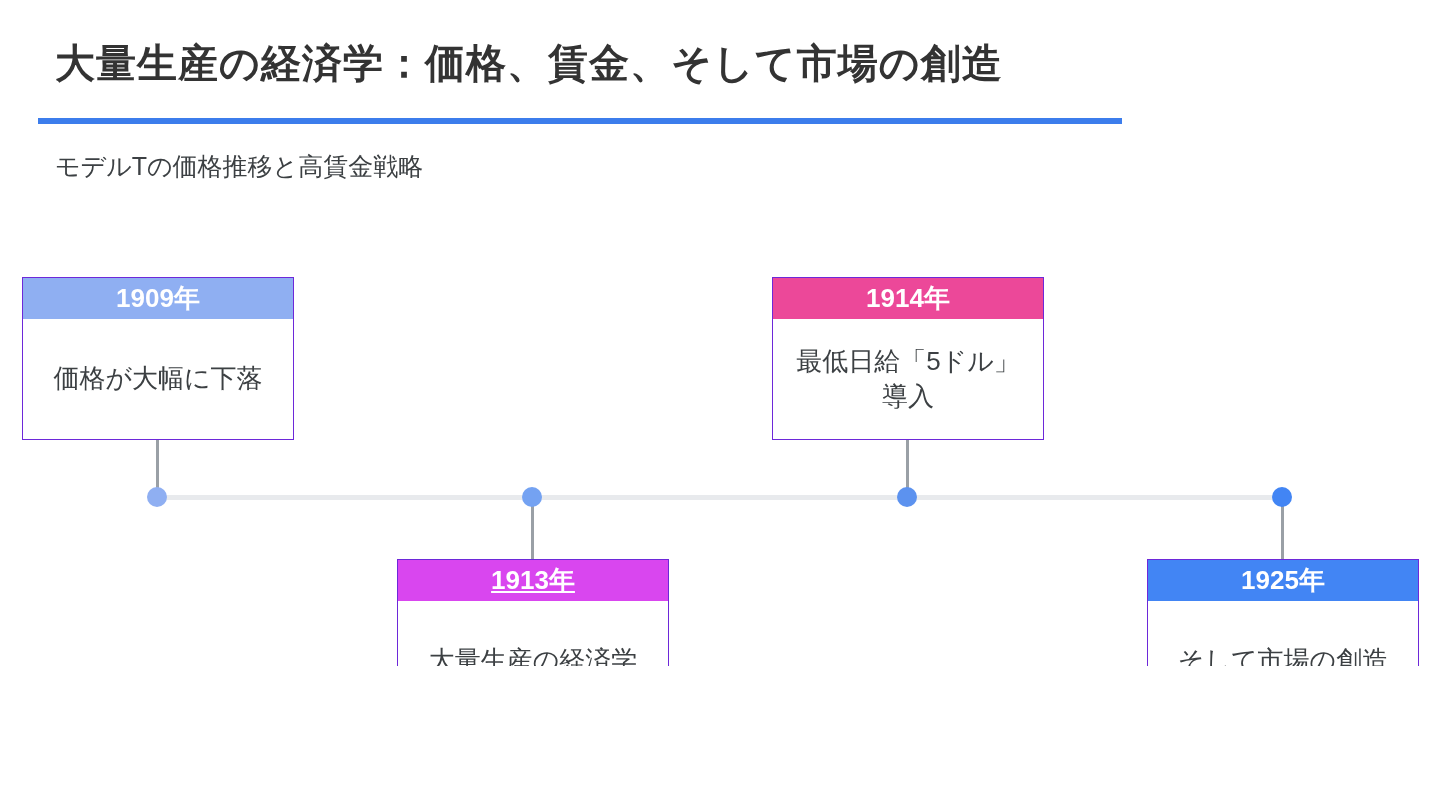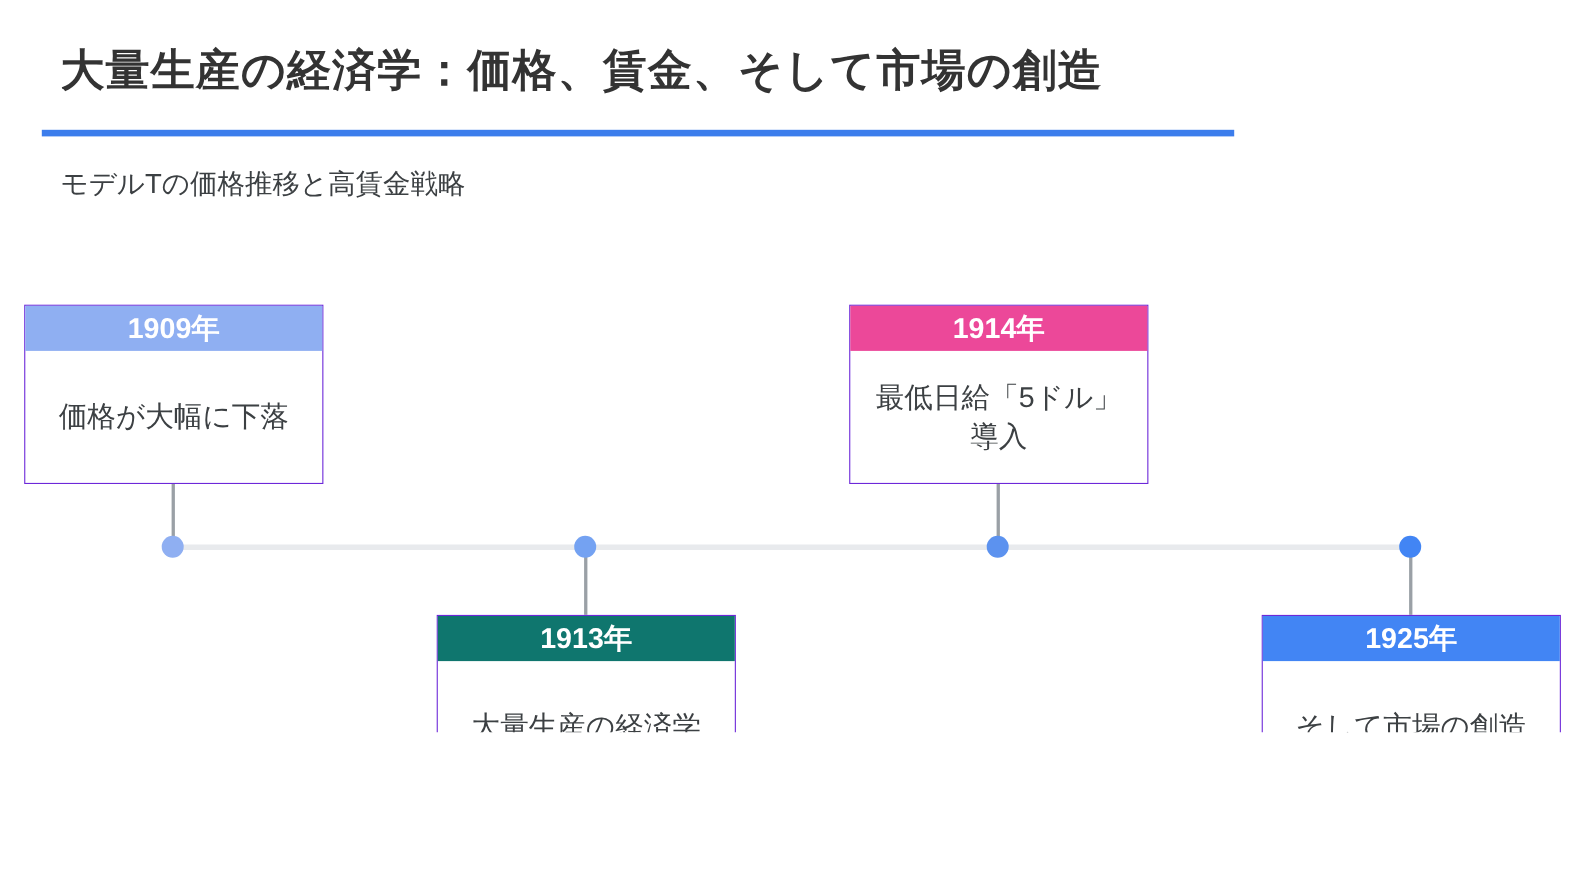--- a/index.html
+++ b/index.html
@@ -122,21 +122,21 @@
   <div class="dot dot-1" style="background-color: rgb(116, 162, 242);"></div>
   <div class="dot dot-2" style="background-color: rgb(92, 146, 239);"></div>
   <div class="dot dot-3" style="background-color: rgb(66, 133, 244);"></div>
 
   <div class="event-box box-0">
     <div class="event-year" style="background-color: rgb(143, 175, 242);">1909年</div>
     <div class="event-desc">価格が大幅に下落</div>
   </div>
 
   <div class="event-box box-1">
-    <div class="event-year" style="background-color: #0f766e;">1913年</div>
+    <div class="event-year" style="background-color: #d946ef; text-decoration: underline;">1913年</div>
     <div class="event-desc">大量生産の経済学</div>
   </div>
 
   <div class="event-box box-2">
     <div class="event-year" style="background-color: #ec4899;">1914年</div>
     <div class="event-desc">最低日給「5ドル」導入</div>
   </div>
 
   <div class="event-box box-3">
     <div class="event-year" style="background-color: rgb(66, 133, 244);">1925年</div>

